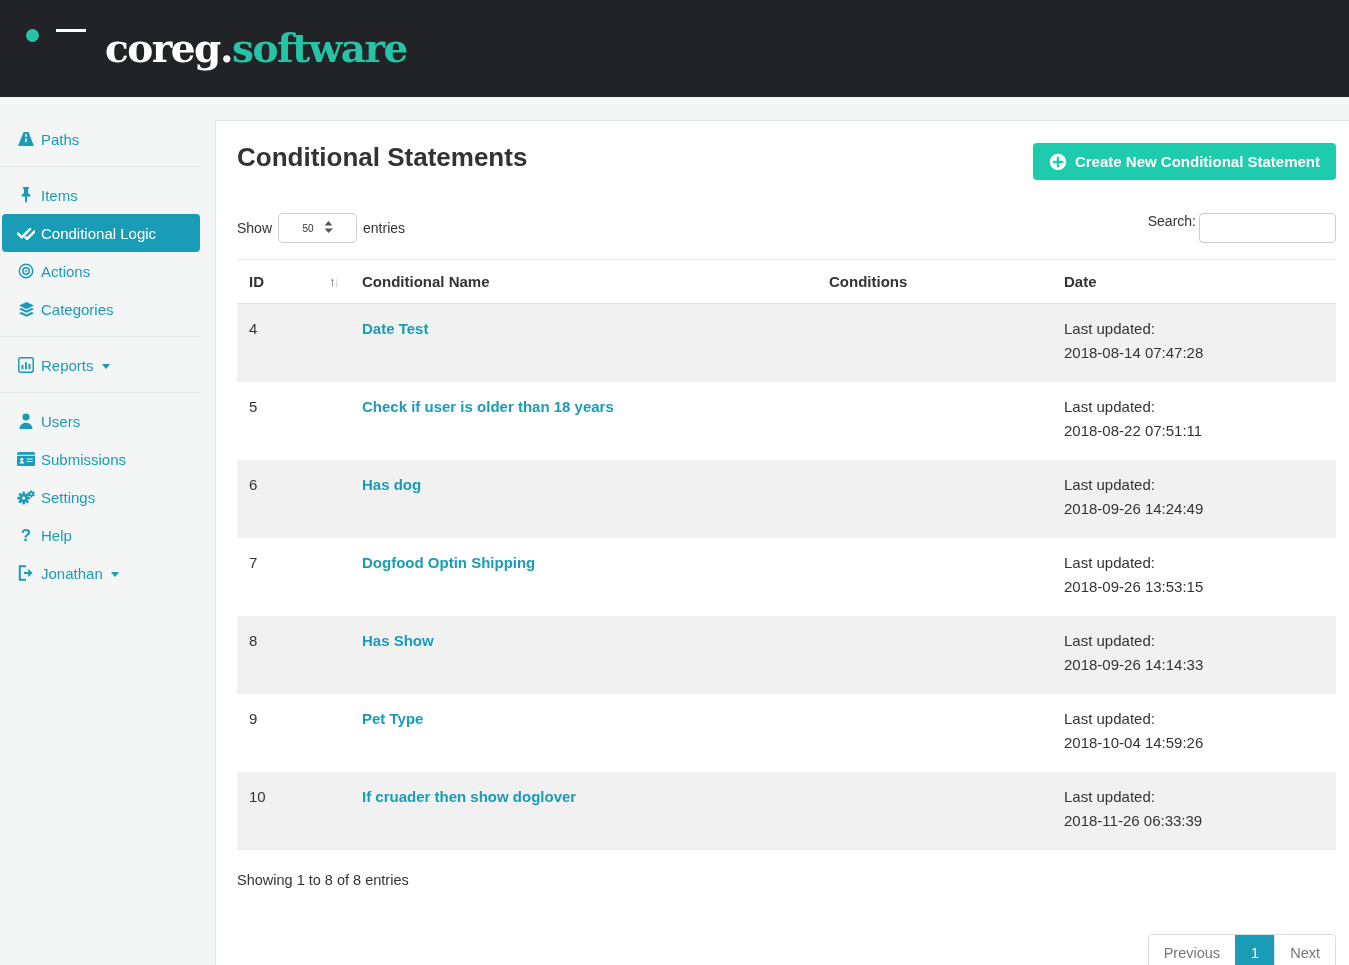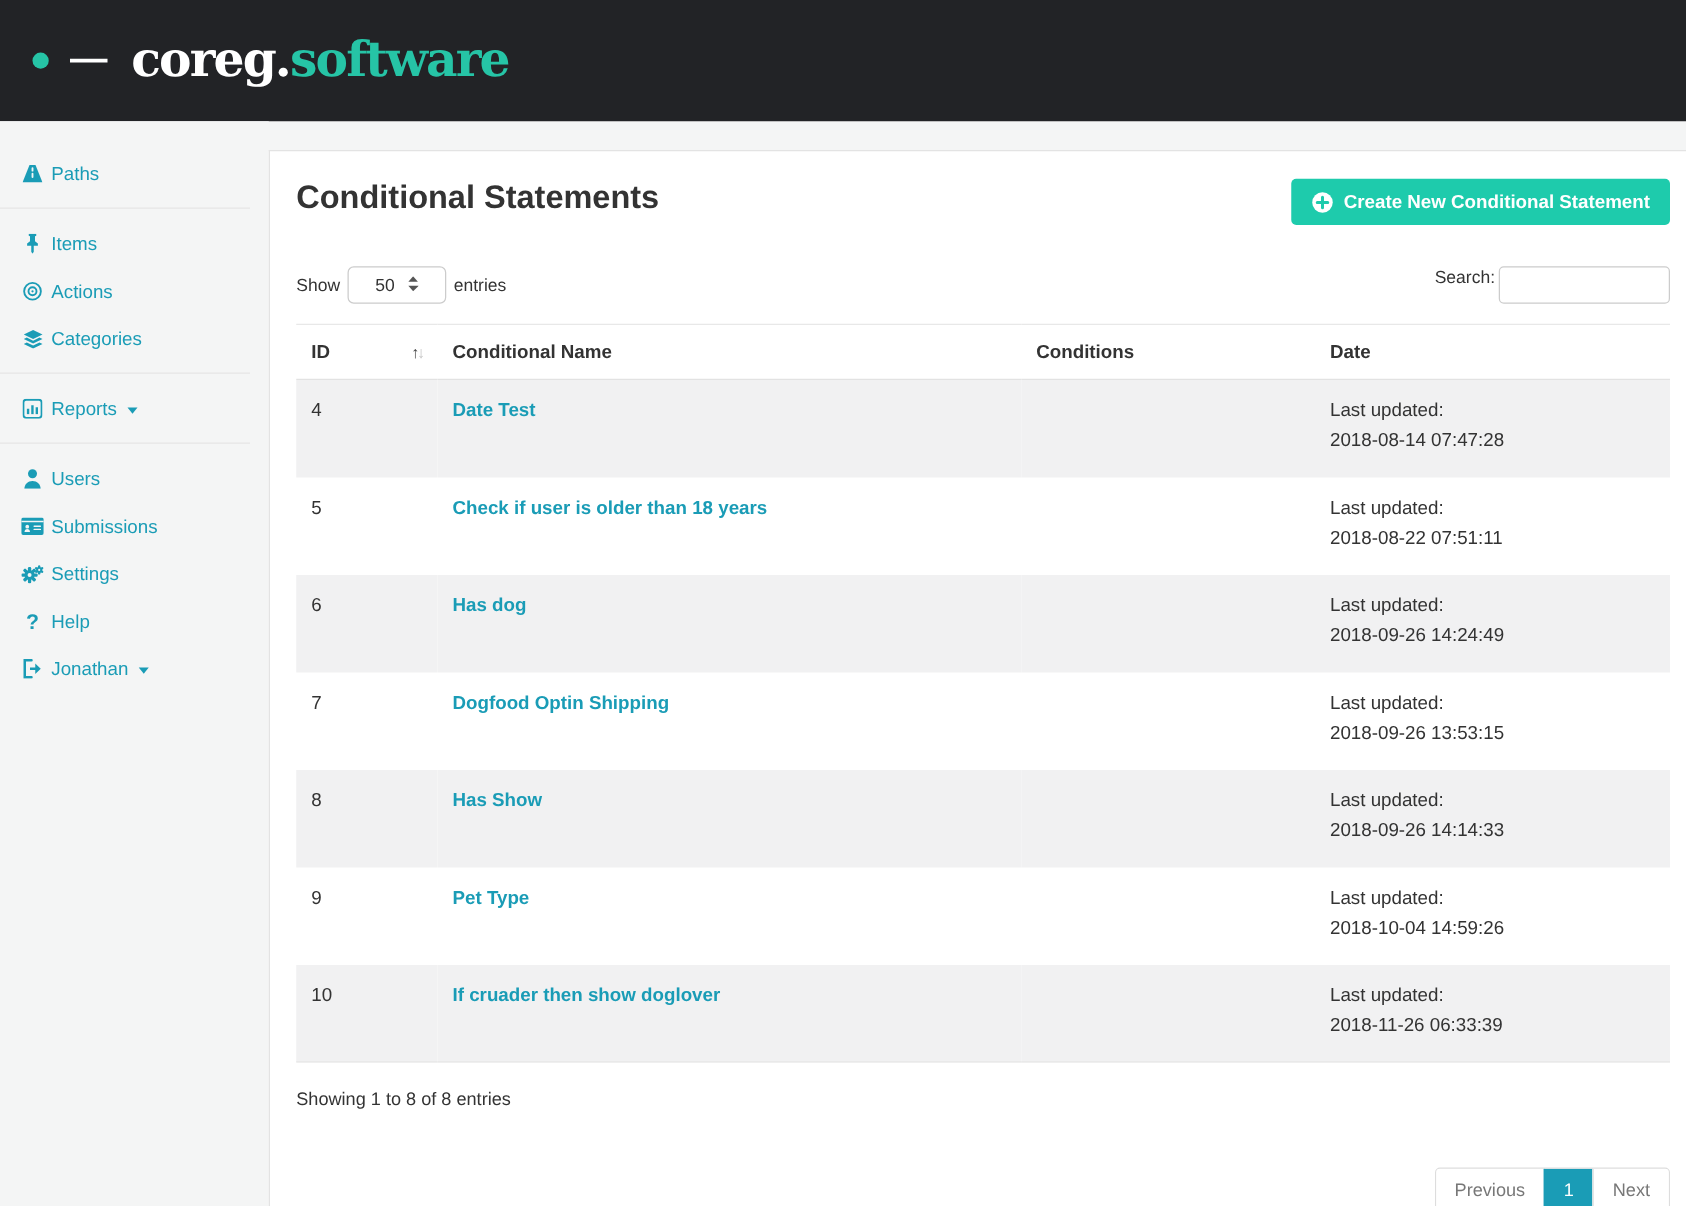--- a/index.html
+++ b/index.html
@@ -7,21 +7,21 @@
   body {
     font-family:"Liberation Sans", sans-serif;
     background:#f4f5f5; color:#333; position:relative;
   }
 
   
   .topbar {
     position:absolute; top:0; left:0; right:0; height:97px;
     background:#222326; display:flex; align-items:center; padding-left:26px;
   }
-  .logo { display:flex; align-items:center; cursor:pointer;gap:17px; }
+  .logo { display:flex; align-items:flex-start; cursor:pointer;gap:17px; }
   .logo-dot { width:13px; height:13px; border-radius:50%; background:#26c4a6; flex:none; }
   .logo-line { width:30px; height:3px; background:#ffffff; flex:none; }
   .logo-text {
     font-family:"DejaVu Serif", serif; font-weight:700; font-size:39px;
     letter-spacing:-1.5px; line-height:1; margin-left:2px;
   }
   .logo-primary { color:#ffffff; }
   .logo-secondary { color:#26c4a6; }
 
   
@@ -69,21 +69,21 @@
   .btn-create svg { display:block; }
 
   .controls {
     margin-top:41px; display:flex; justify-content:space-between;
     align-items:center; height:30px; font-size:14px;
   }
   .length { display:flex; align-items:center; gap:6px; }
   .select-box {
     width:79px; height:30px; border:1px solid #ccc; border-radius:5px;
     display:inline-flex; align-items:center; justify-content:center;
-    gap:10px; font-size:14px; color:#333; background:#fff; cursor:pointer;
+    gap:10px; font-size:10px; color:#333; background:#fff; cursor:pointer;
   }
   .search-wrap { display:flex; gap:3px; }
   .search-wrap input {
     width:137px; height:30px; border:1px solid #ccc; border-radius:4px;
     padding:4px 8px; font-family:inherit; font-size:14px; color:#333;
   }
 
   
   table { width:100%; border-collapse:collapse; table-layout:fixed; margin-top:16px; }
   thead th {
@@ -142,20 +142,29 @@
 <div class="side-divider"></div>
   <div class="side-item">
     <span class="icon">
         <svg viewBox="0 0 12 16" width="12" height="16">
           <path fill="currentColor" d="M3 0h6v1.5l-1 .5v4l2.3 1.8V9.5H7v4.8L6 16l-1-1.7V9.5H1.7V7.8L4 6V2L3 1.5V0z"></path>
         </svg>
       </span>
     <span class="label">Items</span>
   </div>
 
+  <div class="side-item active">
+    <span class="icon">
+        <svg viewBox="0 0 18 14" width="18" height="14">
+          <path class="stroke" stroke-width="2.6" d="M1 7.6 4.8 11.4 13 3.2"></path>
+          <path class="stroke" stroke-width="2.6" d="M8.6 11.4l1.5 1.5L17.4 5.6"></path>
+        </svg>
+      </span>
+    <span class="label">Conditional Logic</span>
+  </div>
 
   <div class="side-item">
     <span class="icon">
         <svg viewBox="0 0 16 16" width="16" height="16">
           <circle cx="8" cy="8" r="6.7" fill="none" stroke="currentColor" stroke-width="1.5"></circle>
           <circle cx="8" cy="8" r="3.2" fill="none" stroke="currentColor" stroke-width="1.5"></circle>
           <circle cx="8" cy="8" r="0.9" fill="currentColor"></circle>
         </svg>
       </span>
     <span class="label">Actions</span>

